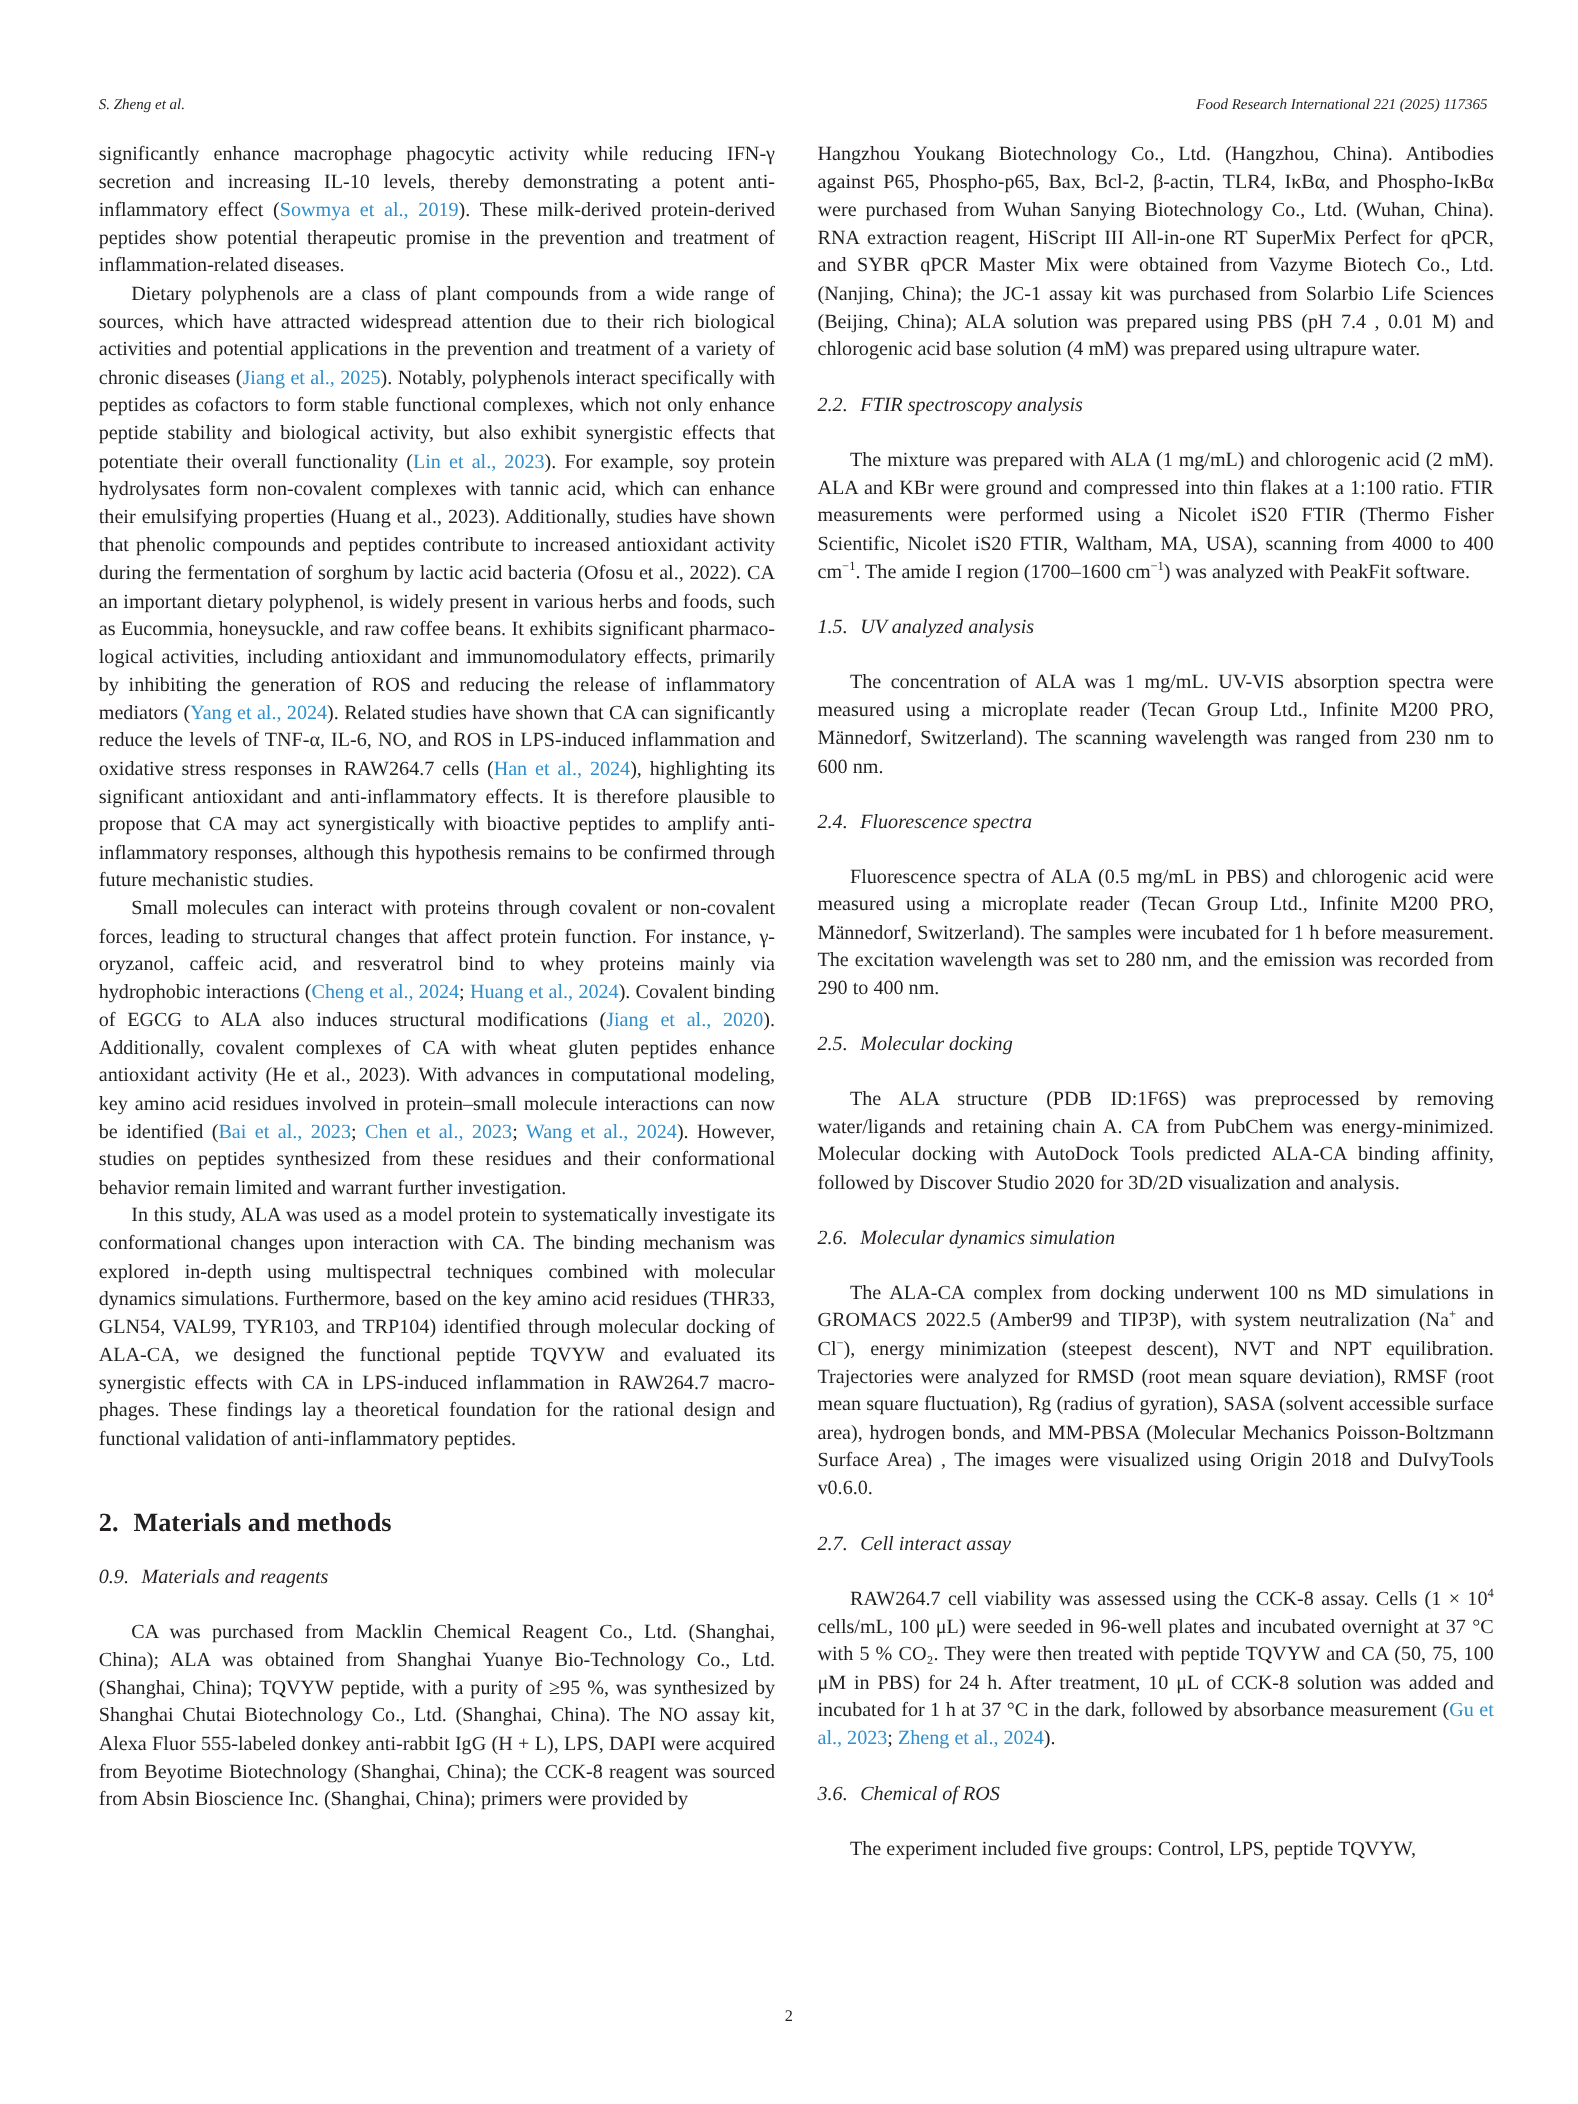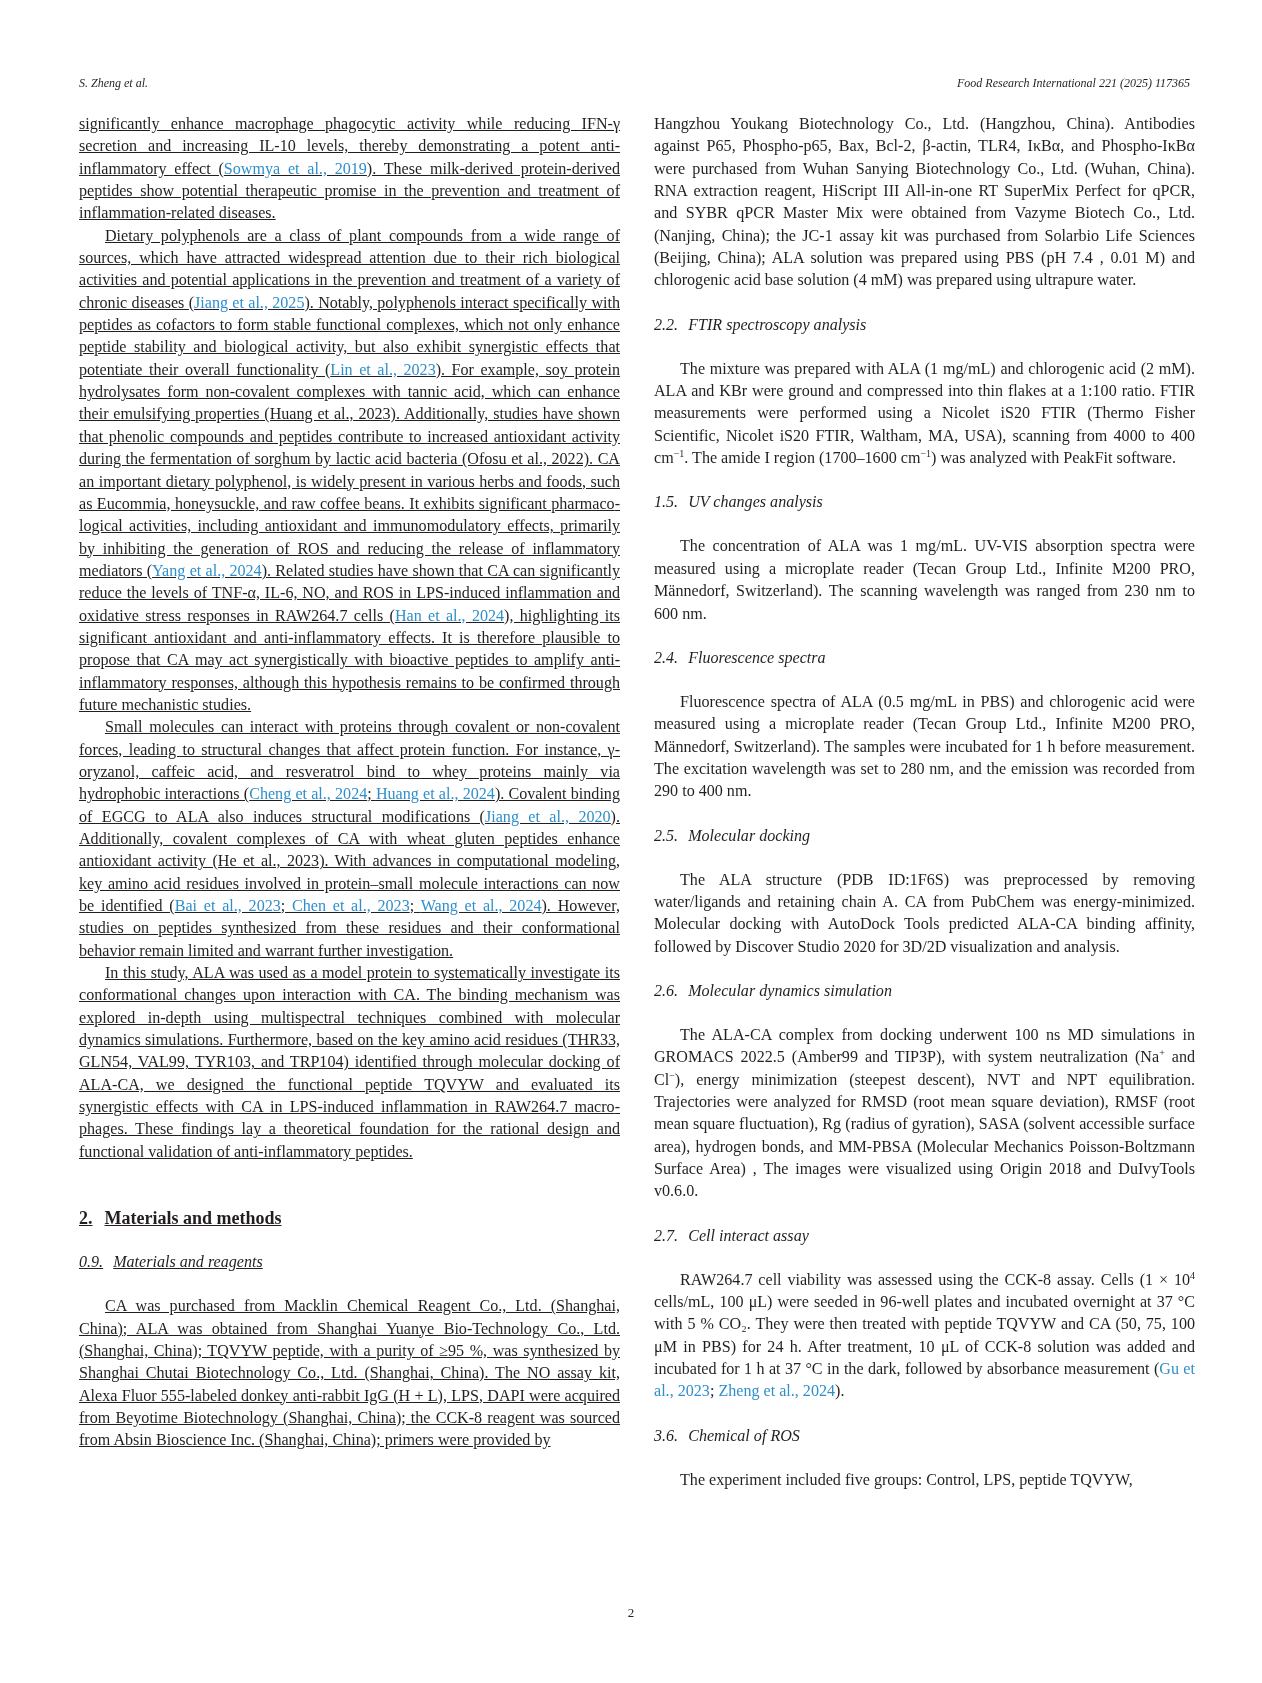--- a/index.html
+++ b/index.html
@@ -2,26 +2,26 @@
 <html><head>
 <meta charset="utf-8">
 <style>
   html, body { margin: 0; padding: 0; background: #ffffff; }
   body { width: 1262px; height: 1683px; position: relative; overflow: hidden;
          font-family: "Liberation Serif", "DejaVu Serif", serif; color: #231f20; }
   .running-head { position: absolute; top: 76px; font-style: italic; font-size: 12px; color: #231f20; text-align: right; }
   .rh-left { left: 79px; }
   .rh-right { right: 72px; }
   .col { position: absolute; top: 113px; width: 541px; font-size: 16.1px; line-height: 22.35px; text-align: justify; hyphens: manual; }
-  .col-left { left: 79px; text-decoration: underline; }
+  .col-left { left: 79px; }
   .col-right { left: 654px; }
   p { margin: 0; }
   p.indent { text-indent: 26px; }
   a.cite { color: #2e8fcc; text-decoration: none; }
-  h2.sec { font-family: "Liberation Serif", "DejaVu Serif", serif; font-weight: bold; font-size: 18px; margin: 22px 0 0 0; line-height: 22px; }
+  h2.sec { font-family: "Liberation Serif", "DejaVu Serif", serif; font-weight: bold; font-size: 21px; margin: 22px 0 0 0; line-height: 22px; }
   h3.sub { font-style: italic; font-weight: normal; font-size: 16.1px; margin: 22px 0 22px 0; line-height: 22px; }
   .num { font-style: italic; margin-right: 10px; }
   .sec .num { font-style: normal; margin-right: 12px; }
   .gap { height: 22px; }
   .page-number { position: absolute; top: 1605px; left: 0; width: 1262px; text-align: center; font-size: 13px; }
   sup { font-size: 10px; line-height: 0; }
 </style>
 </head>
 <body>
 
@@ -36,21 +36,21 @@
   <div class="gap"></div>
   <h2 class="sec"><span class="num">2.</span><span>Materials and methods</span></h2>
   <h3 class="sub"><span class="num">0.9.</span><span>Materials and reagents</span></h3>
   <p class="indent">CA was purchased from Macklin Chemical Reagent Co., Ltd. (Shanghai, China); ALA was obtained from Shanghai Yuanye Bio-Technology Co., Ltd. (Shanghai, China); TQVYW peptide, with a pu­rity of ≥95 %, was synthesized by Shanghai Chutai Biotechnology Co., Ltd. (Shanghai, China). The NO assay kit, Alexa Fluor 555-labeled donkey anti-rabbit IgG (H + L), LPS, DAPI were acquired from Beyo­time Biotechnology (Shanghai, China); the CCK-8 reagent was sourced from Absin Bioscience Inc. (Shanghai, China); primers were provided by</p>
 </div>
 
 <div class="col col-right">
   <p>Hangzhou Youkang Biotechnology Co., Ltd. (Hangzhou, China). Anti­bodies against P65, Phospho-p65, Bax, Bcl-2, β-actin, TLR4, IκBα, and Phospho-IκBα were purchased from Wuhan Sanying Biotechnology Co., Ltd. (Wuhan, China). RNA extraction reagent, HiScript III All-in-one RT SuperMix Perfect for qPCR, and SYBR qPCR Master Mix were obtained from Vazyme Biotech Co., Ltd. (Nanjing, China); the JC-1 assay kit was purchased from Solarbio Life Sciences (Beijing, China); ALA solution was prepared using PBS (pH 7.4 , 0.01 M) and chlorogenic acid base solution (4 mM) was prepared using ultrapure water.</p>
   <h3 class="sub"><span class="num">2.2.</span><span>FTIR spectroscopy analysis</span></h3>
   <p class="indent"><span>The mixture was prepared with ALA (1 mg/mL) and chlorogenic acid (2 mM). ALA and KBr were ground and compressed into thin flakes at a 1:100 ratio. FTIR measurements were performed using a Nicolet iS20 FTIR (Thermo Fisher Scientific, Nicolet iS20 FTIR, Waltham, MA, USA), scanning from 4000 to 400 cm</span><sup>−1</sup><span>. The amide I region (1700–1600 cm</span><sup>−1</sup><span>) was analyzed with PeakFit software.</span></p>
-  <h3 class="sub"><span class="num">1.5.</span><span>UV changes analysis</span></h3>
+  <h3 class="sub"><span class="num">1.5.</span><span>UV analyzed analysis</span></h3>
   <p class="indent">The concentration of ALA was 1 mg/mL. UV-VIS absorption spectra were measured using a microplate reader (Tecan Group Ltd., Infinite M200 PRO, Männedorf, Switzerland). The scanning wavelength was ranged from 230 nm to 600 nm.</p>
   <h3 class="sub"><span class="num">2.4.</span><span>Fluorescence spectra</span></h3>
   <p class="indent">Fluorescence spectra of ALA (0.5 mg/mL in PBS) and chlorogenic acid were measured using a microplate reader (Tecan Group Ltd., Infinite M200 PRO, Männedorf, Switzerland). The samples were incu­bated for 1 h before measurement. The excitation wavelength was set to 280 nm, and the emission was recorded from 290 to 400 nm.</p>
   <h3 class="sub"><span class="num">2.5.</span><span>Molecular docking</span></h3>
   <p class="indent">The ALA structure (PDB ID:1F6S) was preprocessed by removing water/ligands and retaining chain A. CA from PubChem was energy-minimized. Molecular docking with AutoDock Tools predicted ALA-CA binding affinity, followed by Discover Studio 2020 for 3D/2D visuali­zation and analysis.</p>
   <h3 class="sub"><span class="num">2.6.</span><span>Molecular dynamics simulation</span></h3>
   <p class="indent"><span>The ALA-CA complex from docking underwent 100 ns MD simula­tions in GROMACS 2022.5 (Amber99 and TIP3P), with system neutral­ization (Na</span><sup>+</sup><span> and Cl</span><sup>−</sup><span>), energy minimization (steepest descent), NVT and NPT equilibration. Trajectories were analyzed for RMSD (root mean square deviation), RMSF (root mean square fluctuation), Rg (radius of gyration), SASA (solvent accessible surface area), hydrogen bonds, and MM-PBSA (Molecular Mechanics Poisson-Boltzmann Surface Area) , The images were visualized using Origin 2018 and DuIvyTools v0.6.0.</span></p>
   <h3 class="sub"><span class="num">2.7.</span><span>Cell interact assay</span></h3>
   <p class="indent"><span>RAW264.7 cell viability was assessed using the CCK-8 assay. Cells (1 × 10</span><sup>4</sup><span> cells/mL, 100 μL) were seeded in 96-well plates and incubated overnight at 37 °C with 5 % CO₂. They were then treated with peptide TQVYW and CA (50, 75, 100 μM in PBS) for 24 h. After treatment, 10 μL of CCK-8 solution was added and incubated for 1 h at 37 °C in the dark, followed by absorbance measurement (</span><a class="cite" href="#">Gu et al., 2023</a><span>; </span><a class="cite" href="#">Zheng et al., 2024</a><span>).</span></p>
   <h3 class="sub"><span class="num">3.6.</span><span>Chemical of ROS</span></h3>

